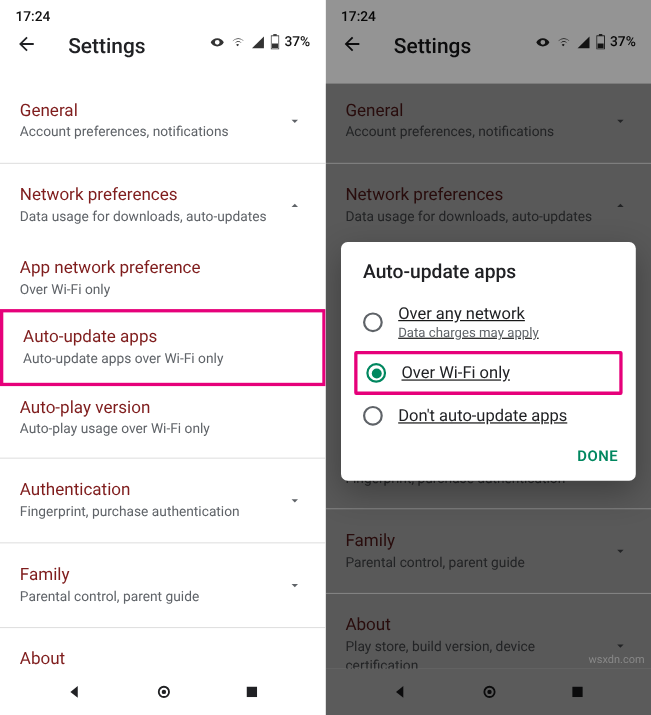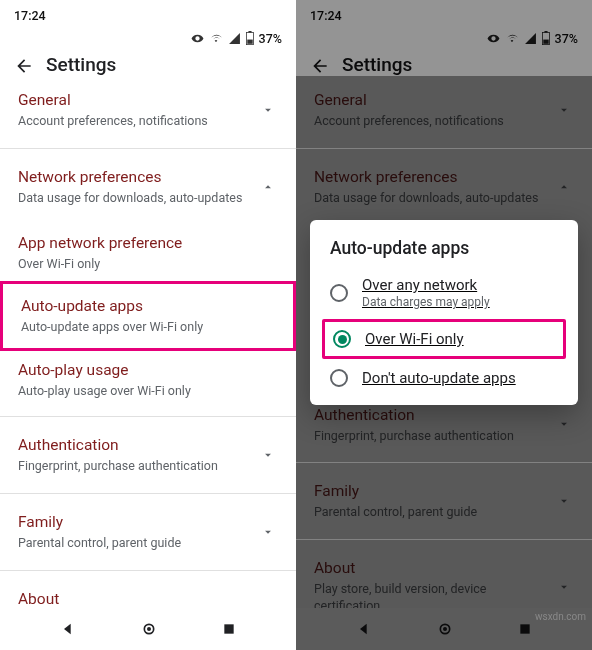--- a/index.html
+++ b/index.html
@@ -4,21 +4,21 @@
 <style>
   * { box-sizing: border-box; margin: 0; padding: 0; }
   body { font-family: Roboto, -apple-system, sans-serif; background: #fff; width: 592px; height: 650px; overflow: hidden; position: relative; }
   .screens { display: flex; width: 592px; height: 466px; }
   .screen { width: 296px; height: 650px; position: relative; background: #fff; overflow: hidden; }
   .screen.dimmed .content { background: #999; }
   .screen.dimmed .statusbar, .screen.dimmed .appbar, .screen.dimmed .section, .screen.dimmed .navbar { filter: brightness(0.62) saturate(0.8); }
   .statusbar { height: 30px; display: flex; align-items: center; justify-content: space-between; padding: 0 14px; font-size: 12.5px; font-weight: 500; color: #111; }
   .statusbar .right { display: flex; align-items: center; gap: 5px; margin-top: 46px; }
   .statusbar svg { display: block; }
-  .appbar { height: 46px; display: flex; align-items: flex-end; padding: 0 14px; gap: 12px; }
+  .appbar { height: 46px; display: flex; align-items: flex-start; padding: 0 14px; gap: 28px; }
   .appbar .title { font-size: 19px; font-weight: 500; color: #202124; }
   .content { position: absolute; top: 76px; bottom: 42px; left: 0; right: 0; overflow: hidden; background: #fff; }
   .section { padding: 14px 18px 14px 18px; display: flex; align-items: center; justify-content: space-between; border-bottom: 0; }
   .section.sub { padding: 12px 18px; }
   .section .text { flex: 1; min-width: 0; }
   .section .primary { font-size: 15.5px; color: #7f1d1d; line-height: 1.35; }
   .section .secondary { font-size: 12.5px; color: #5f6368; line-height: 1.35; margin-top: 2px; }
   .chev { width: 20px; flex-shrink: 0; display: flex; justify-content: center; }
   .divider { height: 1px; background: #e0e0e0; margin: 4px 0; }
   .highlight { border: 3px solid #e6007a; margin: -3px 0; position: relative; z-index: 2; }
@@ -30,21 +30,21 @@
   .radio-row { display: flex; align-items: center; gap: 14px; padding: 10px 20px; text-decoration: underline; }
   .radio { width: 18px; height: 18px; border: 2px solid #5f6368; border-radius: 50%; flex-shrink: 0; display: flex; align-items: center; justify-content: center; }
   .radio.sel { border-color: #00875f; }
   .radio.sel::after { content: ""; width: 9px; height: 9px; background: #00875f; border-radius: 50%; }
   .radio-text .p { font-size: 15px; color: #202124; }
   .radio-text .s { font-size: 12px; color: #5f6368; margin-top: 1px; }
   .radio-highlight { border: 3px solid #e6007a; margin: 0 12px; border-radius: 2px; }
   .radio-highlight .radio-row { padding: 8px 8px; }
   .actions { display: flex; justify-content: flex-end; padding: 10px 16px 6px; }
   .done { color: #00875f; font-size: 13.5px; font-weight: 600; letter-spacing: 0.5px; }
-  .watermark { position: absolute; right: 6px; bottom: 28px; font-size: 10px; color: #888; z-index: 50; }
+  .watermark { position: absolute; right: 6px; bottom: 44px; font-size: 10px; color: #888; z-index: 50; }
 </style>
 </head>
 <body>
 
 <div class="screens">
 
   <div class="screen">
     <div class="statusbar">
       <span>17:24</span>
       <span class="right">
@@ -104,21 +104,21 @@
       <div class="highlight">
         <div class="section sub">
           <div class="text">
               <div class="primary">Auto-update apps</div>
               <div class="secondary">Auto-update apps over Wi-Fi only</div>
             </div>
         </div>
       </div>
       <div class="section sub">
         <div class="text">
-            <div class="primary">Auto-play usage</div>
+            <div class="primary">Auto-play version</div>
             <div class="secondary">Auto-play usage over Wi-Fi only</div>
           </div>
       </div>
       <div class="divider"></div>
       <div class="section">
         <div class="text">
             <div class="primary">Authentication</div>
             <div class="secondary">Fingerprint, purchase authentication</div>
           </div>
         <div class="chev">
@@ -279,18 +279,21 @@
               <div class="p">Over Wi-Fi only</div>
             </div>
         </div>
       </div>
       <div class="radio-row">
         <div class="radio"></div>
         <div class="radio-text">
             <div class="p">Don't auto-update apps</div>
           </div>
       </div>
+      <div class="actions">
+        <span class="done">DONE</span>
+      </div>
     </div>
   </div>
 
 </div>
 
 <div class="watermark">wsxdn.com</div>
 
 </body></html>

